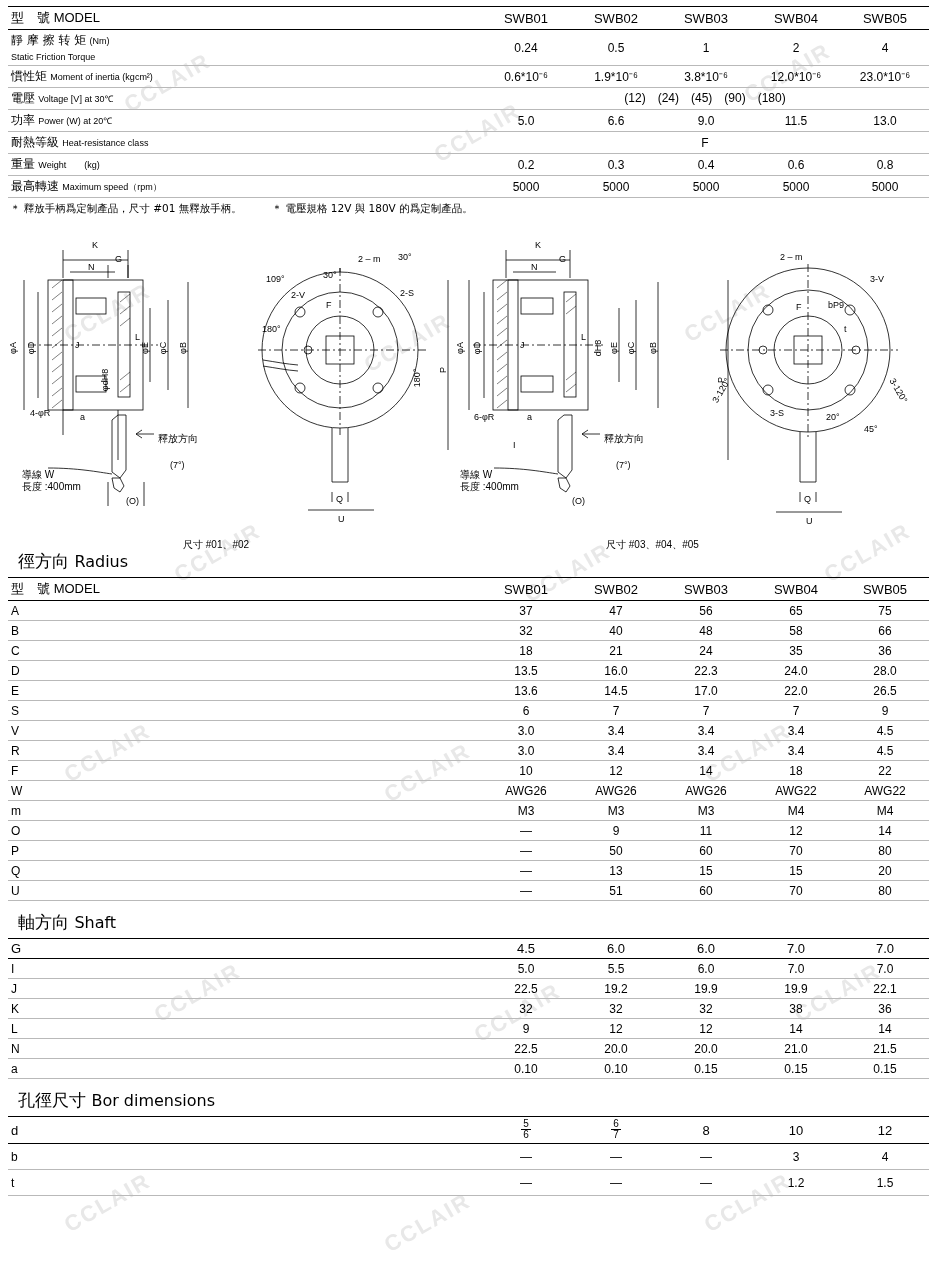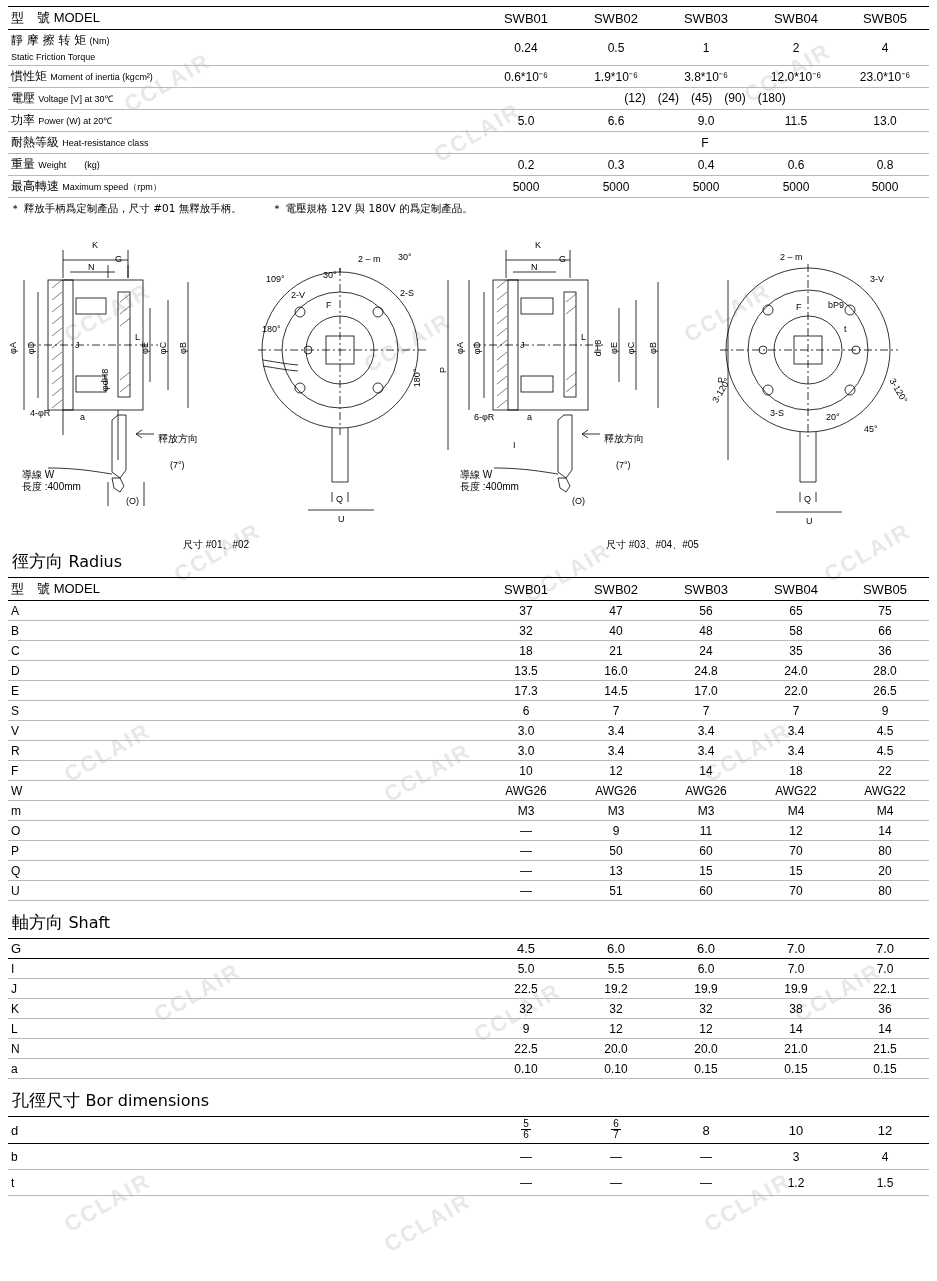--- a/index.html
+++ b/index.html
@@ -50,21 +50,21 @@
   .label-cn {
     font-size: 12px;
   }
   .label-en {
     font-size: 9px;
   }
 
   
   .section-title {
     font-size: 17px;
-    margin: 10px 0 4px 2px;
+    margin: 10px 0 4px 8px;
     padding-left: 2px;
   }
   .section-title .en { font-size: 16px; }
 
   
   .notes {
     font-size: 10.5px;
     padding: 4px 2px 2px 2px;
     display: flex;
     gap: 30px;
@@ -489,27 +489,27 @@
             <td class="shade">18</td>
             <td>21</td>
             <td class="shade">24</td>
             <td>35</td>
             <td class="shade">36</td>
           </tr>
           <tr>
             <td class="label">D</td>
             <td class="shade">13.5</td>
             <td>16.0</td>
-            <td class="shade">24.8</td>
+            <td class="shade">22.3</td>
             <td>24.0</td>
             <td class="shade">28.0</td>
           </tr>
           <tr>
             <td class="label">E</td>
-            <td class="shade">17.3</td>
+            <td class="shade">13.6</td>
             <td>14.5</td>
             <td class="shade">17.0</td>
             <td>22.0</td>
             <td class="shade">26.5</td>
           </tr>
           <tr>
             <td class="label">S</td>
             <td class="shade">6</td>
             <td>7</td>
             <td class="shade">7</td>

